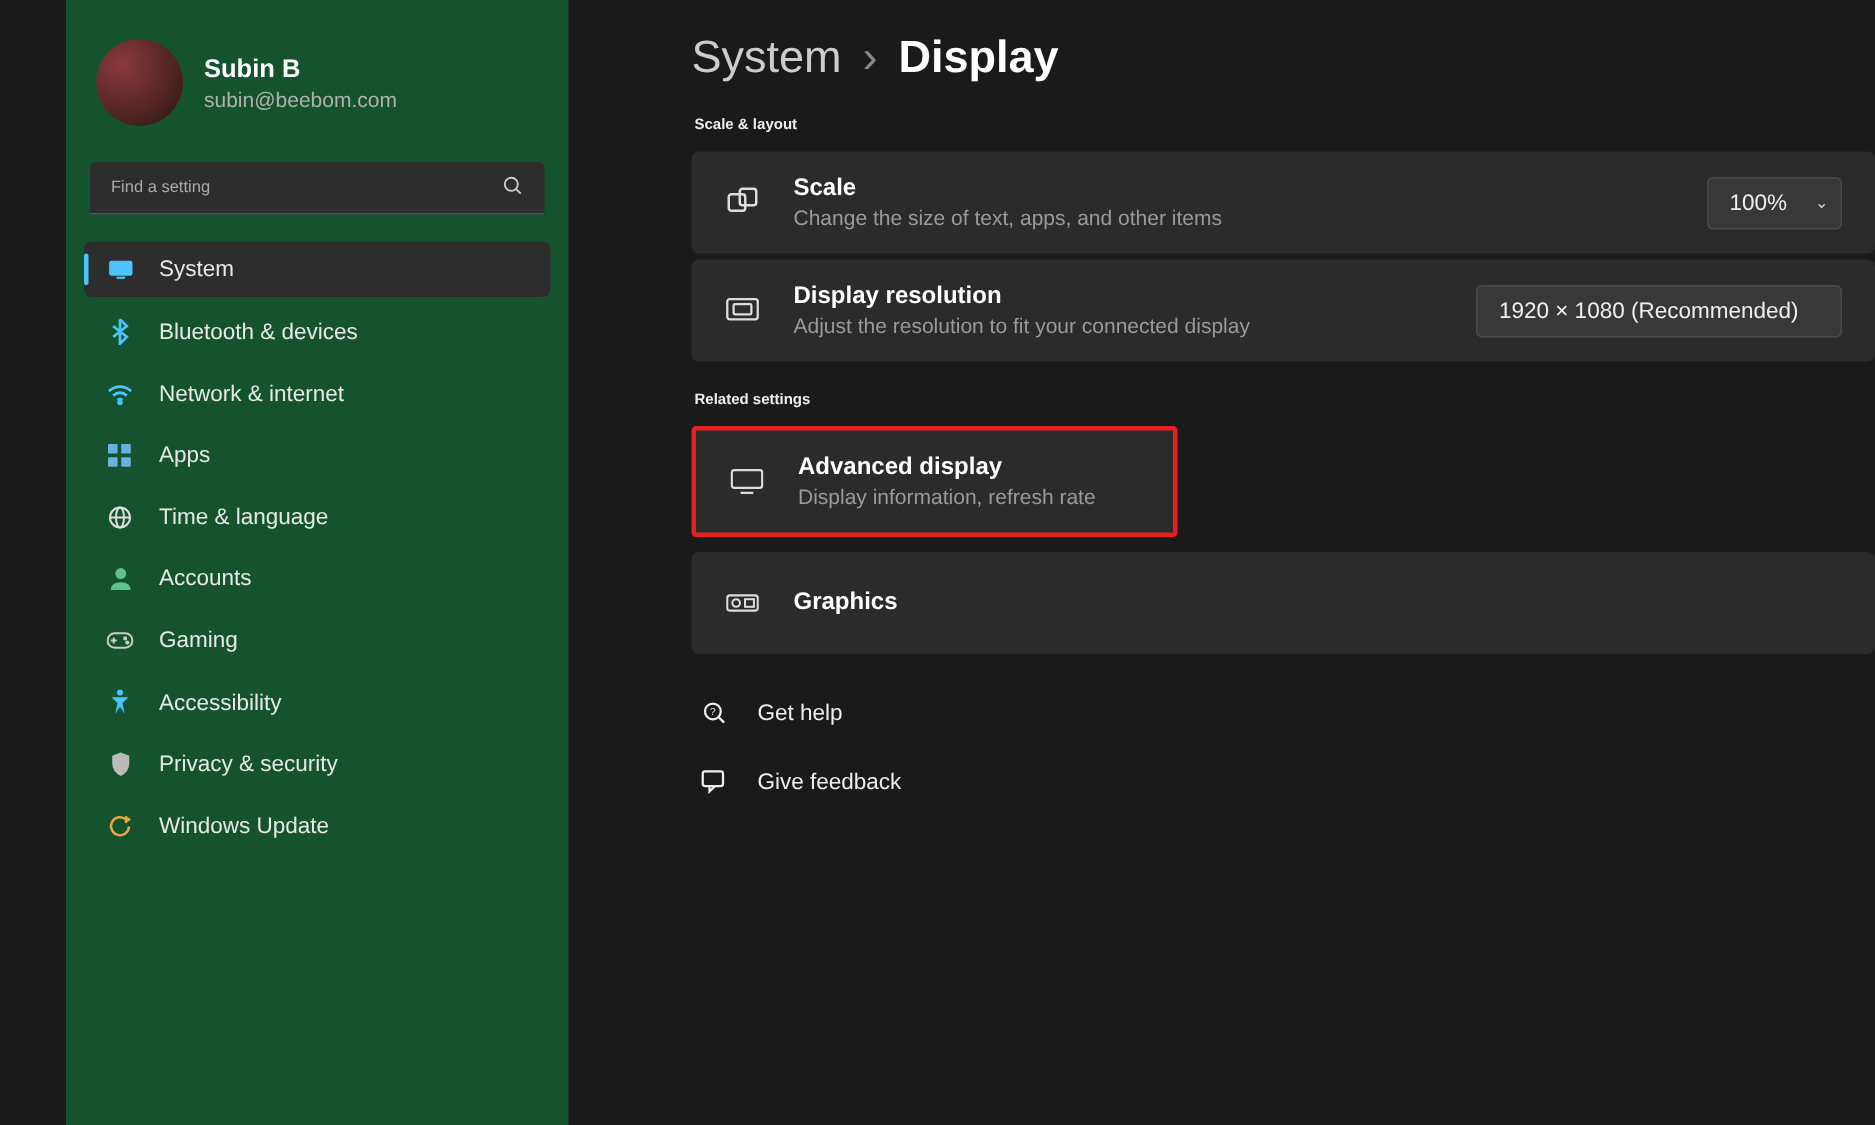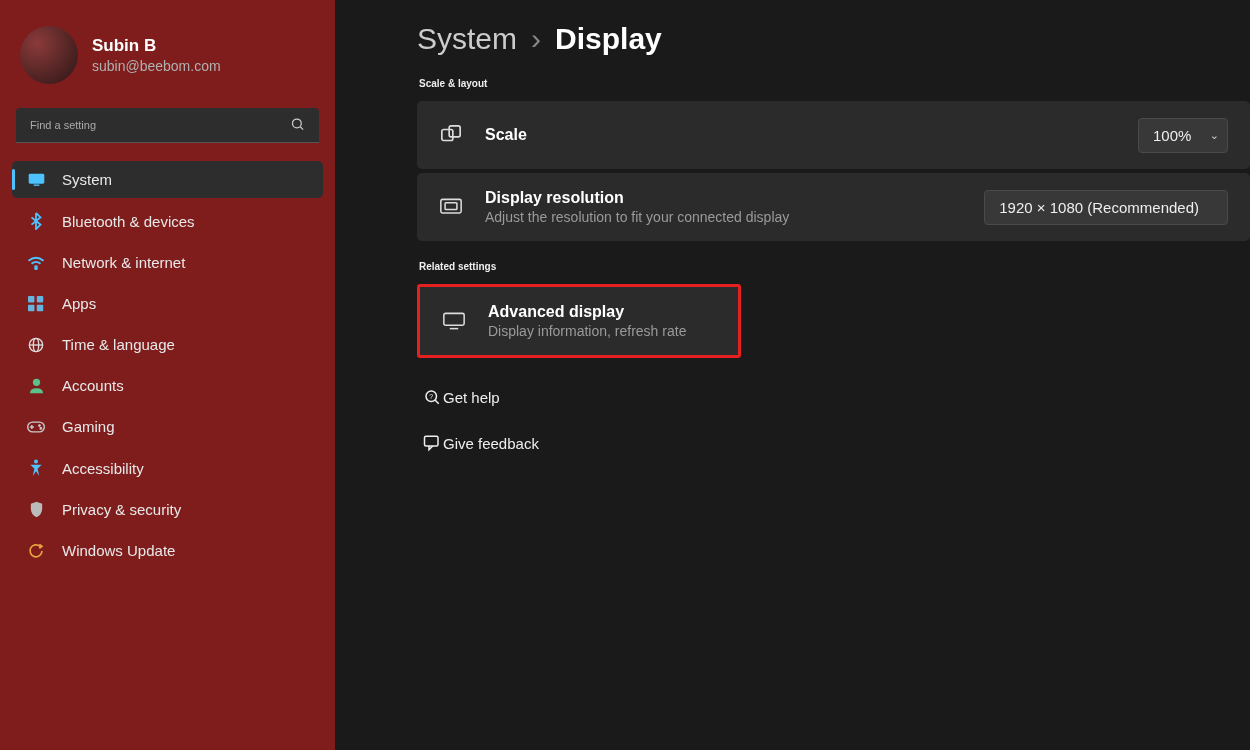--- a/index.html
+++ b/index.html
@@ -8,21 +8,22 @@
       background: #1a1a1a;
       color: #ffffff;
       width: 1250px;
       height: 750px;
       overflow: hidden;
       display: flex;
     }
     .sidebar {
       width: 335px;
       padding: 18px 12px;
-      background: #7f1d1d;
+      background: #14532d;
+      margin-left: 44px;
     }
     .user-header {
       display: flex;
       align-items: center;
       gap: 14px;
       padding: 8px 8px 18px 8px;
     }
     .avatar {
       width: 58px;
       height: 58px;
@@ -129,20 +130,21 @@
       font-size: 15px;
       position: relative;
       min-width: 90px;
     }
     .card-value .chev { position:absolute; right:8px; top:50%; transform:translateY(-50%); font-size:11px; color:#ccc; }
     .highlight { border: 3px solid #e62020; border-radius: 3px; }
 
     .link-row {
       display: flex;
       align-items: center;
+      gap: 18px;
       padding: 10px 4px;
       font-size: 15px;
       color: #eee;
       cursor: pointer;
       margin-top: 8px;
     }
     .link-icon { width: 22px; display:flex; align-items:center; justify-content:center; }
   </style>
 </head>
 <body>
@@ -275,20 +277,21 @@
 
   <div class="card">
     <span class="card-icon">
       <svg width="22" height="22" viewBox="0 0 24 24" fill="none" stroke="currentColor" stroke-width="1.8">
           <rect x="2" y="6" width="12" height="12" rx="2"></rect>
           <rect x="10" y="2" width="12" height="12" rx="2"></rect>
         </svg>
     </span>
     <div class="card-body">
       <div class="card-title">Scale</div>
+      <div class="card-sub">Change the size of text, apps, and other items</div>
     </div>
     <div class="card-value">
       <span>100%</span>
       <span class="chev">⌄</span>
     </div>
   </div>
 
   <div class="card">
     <span class="card-icon">
       <svg width="22" height="18" viewBox="0 0 26 20" fill="none" stroke="currentColor" stroke-width="1.8">
@@ -314,20 +317,32 @@
           <rect x="1" y="1" width="24" height="14" rx="2"></rect>
           <line x1="8" y1="19" x2="18" y2="19"></line>
         </svg>
     </span>
     <div class="card-body">
       <div class="card-title">Advanced display</div>
       <div class="card-sub">Display information, refresh rate</div>
     </div>
   </div>
 
+  <div class="card" style="margin-top:10px;">
+    <span class="card-icon">
+      <svg width="22" height="16" viewBox="0 0 26 18" fill="none" stroke="currentColor" stroke-width="1.6">
+          <rect x="1" y="3" width="24" height="12" rx="2"></rect>
+          <circle cx="8" cy="9" r="3"></circle>
+          <rect x="15" y="6" width="7" height="6"></rect>
+        </svg>
+    </span>
+    <div class="card-body">
+      <div class="card-title">Graphics</div>
+    </div>
+  </div>
 
   <div class="link-row" style="margin-top:20px;">
     <span class="link-icon">
       <svg width="18" height="18" viewBox="0 0 24 24" fill="none" stroke="currentColor" stroke-width="2">
           <circle cx="11" cy="11" r="7"></circle>
           <line x1="16" y1="16" x2="21" y2="21"></line>
           <text x="11" y="14" font-size="9" text-anchor="middle" fill="currentColor" stroke="none">?</text>
         </svg>
     </span>
     <span>Get help</span>

